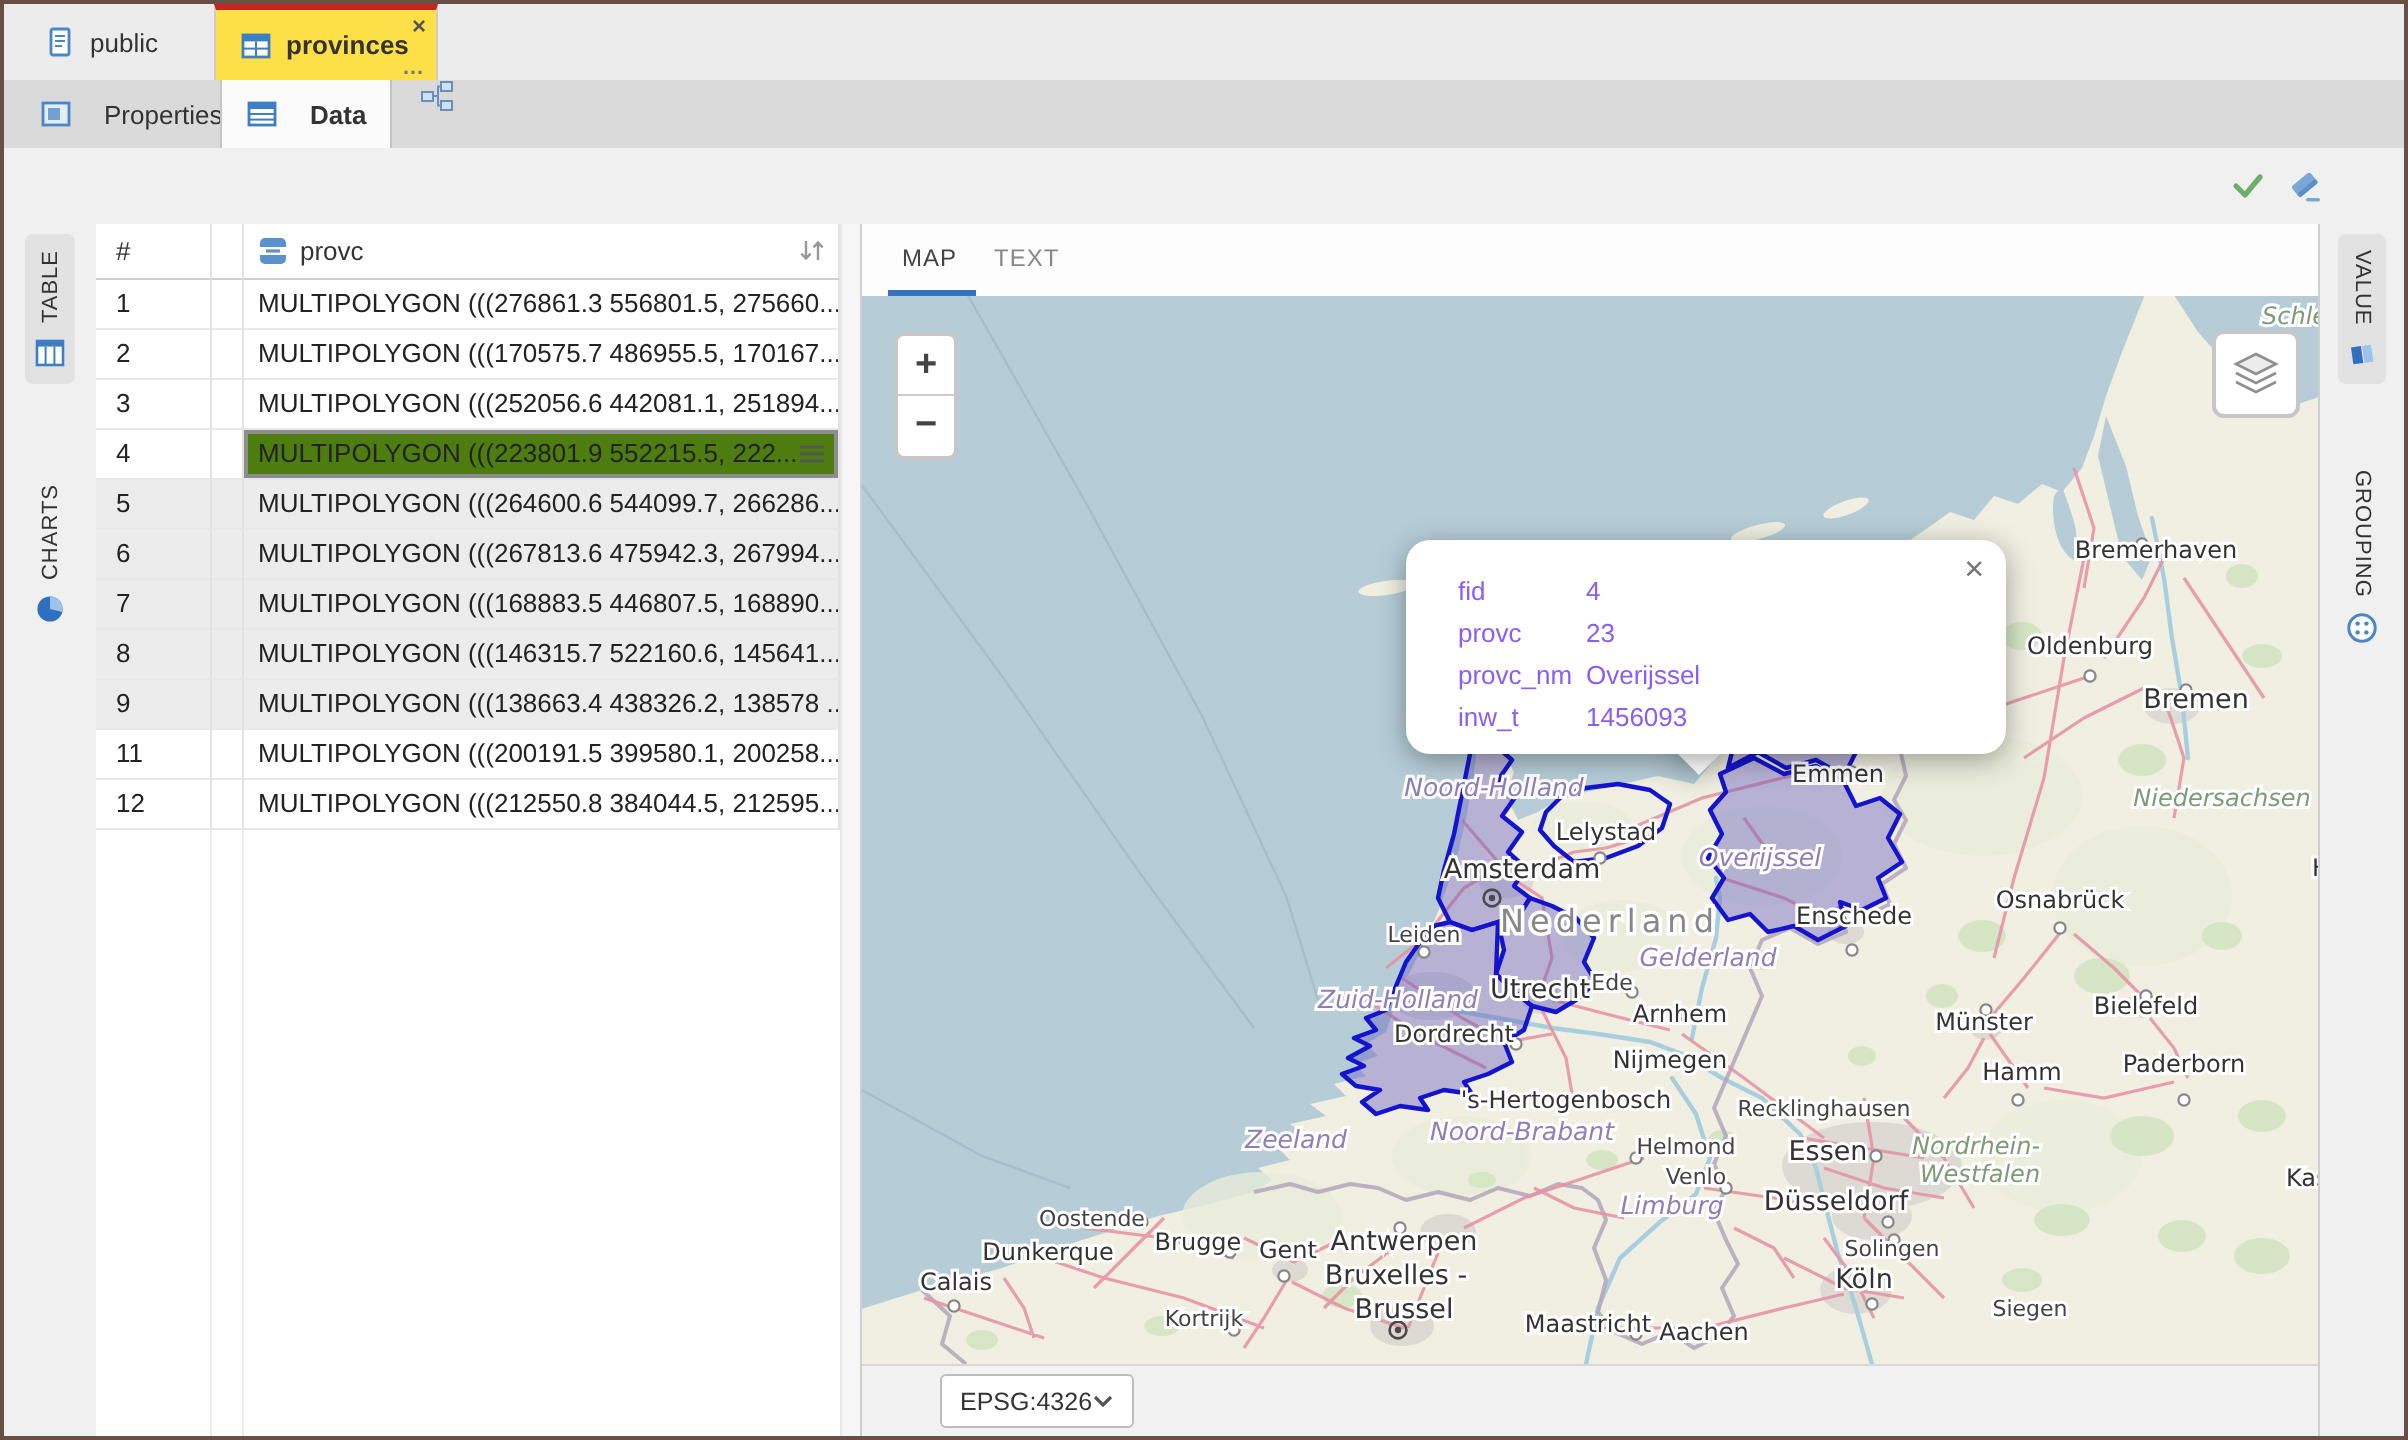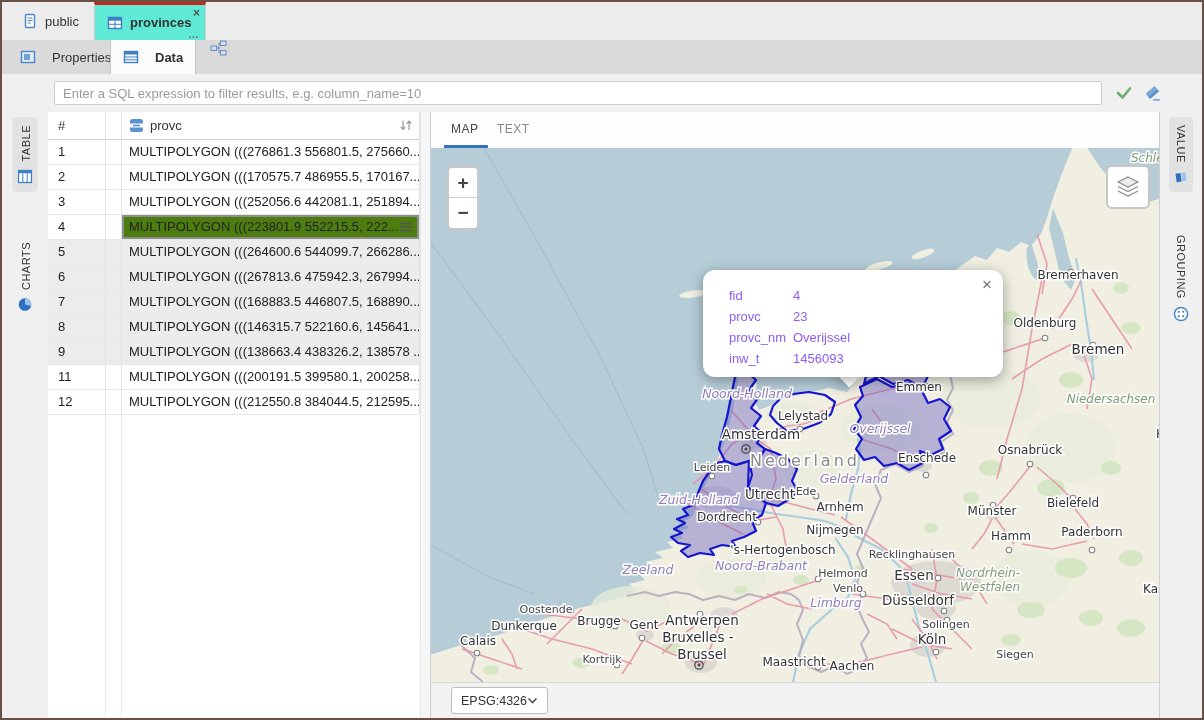--- a/index.html
+++ b/index.html
@@ -1,21 +1,21 @@
 <!DOCTYPE html>
 <html><head>
 <meta charset="utf-8">
 <style>
   html,body{margin:0;padding:0;background:#fff;font-family:"Liberation Sans","DejaVu Sans",sans-serif;}
   .win{position:relative;width:1204px;height:720px;border:2px solid #6a4f45;box-sizing:border-box;background:#ececec;overflow:hidden;}
   
   .tabbar1{position:absolute;left:0;top:0;width:1200px;height:38px;background:#ececec;border-bottom:5px solid #14532d;}
   .etab{position:absolute;top:0;height:38px;display:flex;align-items:center;gap:7px;padding:0 12px;box-sizing:border-box;font-size:13px;color:#333;}
   .etab.t-public{left:8px;}
-  .etab.t-provinces{left:92px;width:112px;background:#5eead4;border-left:1px solid #cdcdcd;border-right:1px solid #cdcdcd;border-top:3px solid #c5271f;font-weight:bold;}
+  .etab.t-provinces{left:105px;width:112px;background:#fde047;border-left:1px solid #cdcdcd;border-right:1px solid #cdcdcd;border-top:3px solid #c5271f;font-weight:bold;}
   .etab .tclose{position:absolute;right:5px;top:2px;font-size:12px;color:#555;line-height:12px;}
   .etab .tmore{position:absolute;right:5px;bottom:1px;font-size:11px;color:#777;line-height:10px;letter-spacing:1px;}
   
   .tabbar2{position:absolute;left:0;top:38px;width:1200px;height:34px;background:#dadada;border-bottom:1px solid #c8c8c8;}
   .vtab2{position:absolute;top:0;height:34px;display:flex;align-items:center;gap:16px;padding:0 12px;font-size:13px;color:#333;box-sizing:border-box;}
   .vtab2.t-props{left:6px;}
   .vtab2.t-data{left:108px;background:#fbfbfb;border-left:1px solid #c4c4c4;border-right:1px solid #c4c4c4;font-weight:bold;}
   .vtab2.t-diagram{left:180px;flex-direction:column;}
   
   .filterbar{position:absolute;left:0;top:72px;width:1200px;height:38px;background:#f0f0f0;border-bottom:1px solid #cfcfcf;}
@@ -77,21 +77,21 @@
   .popup-body{position:absolute;left:26px;top:15px;right:14px;font-size:13px;color:#8b5cf6;}
   .pf-row{display:grid;grid-template-columns:62px 1fr;column-gap:2px;line-height:21px;}
   
   .attrib{position:absolute;right:3px;bottom:2px;background:rgba(255,255,255,.8);padding:1px 5px;font-size:12px;color:#333;display:flex;align-items:center;gap:4px;z-index:7;}
   .attrib .lnk{color:#0078A8;}
   .flag{width:12px;height:9px;display:inline-block;}
   .flag .fb{width:12px;height:4.5px;background:#005BBB;}
   .flag .fy{width:12px;height:4.5px;background:#FFD500;}
   
   .epsgbar{position:absolute;left:0;top:570px;width:100%;height:36px;background:#f2f2f2;border-top:1px solid #d8d8d8;}
-  .epsgsel{position:absolute;left:20px;top:4px;width:97px;height:27px;background:#fff;border:1px solid #bdbdbd;border-radius:3px;box-sizing:border-box;display:flex;align-items:center;justify-content:flex-end;padding:0 9px;font-size:12.5px;color:#333;}
+  .epsgsel{position:absolute;left:39px;top:4px;width:97px;height:27px;background:#fff;border:1px solid #bdbdbd;border-radius:3px;box-sizing:border-box;display:flex;align-items:center;justify-content:flex-end;padding:0 9px;font-size:12.5px;color:#333;}
   .icn{flex:0 0 auto;display:inline-block;}
 </style>
 </head>
 <body>
 
 <div class="win">
 
   <div class="tabbar1">
     <div class="etab t-public">
       <svg class="icn" width="16" height="16">
@@ -137,21 +137,20 @@
           <rect x="1" y="6" width="5.5" height="4.5" fill="#cfe0f2" stroke="#6a8fbf"></rect>
           <rect x="10.5" y="1" width="5.5" height="4.5" fill="#cfe0f2" stroke="#6a8fbf"></rect>
           <rect x="10.5" y="10.5" width="5.5" height="4.5" fill="#cfe0f2" stroke="#6a8fbf"></rect>
           <path d="M6.5,8 L9,8 9,3.2 10.5,3.2 M9,8 9,12.8 10.5,12.8" fill="none" stroke="#6a8fbf"></path>
         </svg>
       <span>Diagram</span>
     </div>
   </div>
 
   <div class="filterbar">
-    <input type="text" placeholder="Enter a SQL expression to filter results, e.g. column_name=10" style="">
     <svg class="f-check" viewBox="0 0 20 20">
         <polyline points="4,10 8.5,14.5 16,5.5" fill="none" stroke="#6cae6c" stroke-width="2.6" stroke-linecap="round" stroke-linejoin="round"></polyline>
       </svg>
     <svg class="f-erase" viewBox="0 0 20 20">
         <g transform="rotate(-40 10 9)">
           <rect x="4" y="6" width="12" height="7" rx="1.4" fill="#7ba7d7"></rect>
           <rect x="4" y="10.6" width="12" height="2.4" rx="1" fill="#5b8fc9"></rect>
         </g>
         <rect x="11" y="16" width="7" height="1.8" rx=".9" fill="#7ba7d7"></rect>
       </svg>

